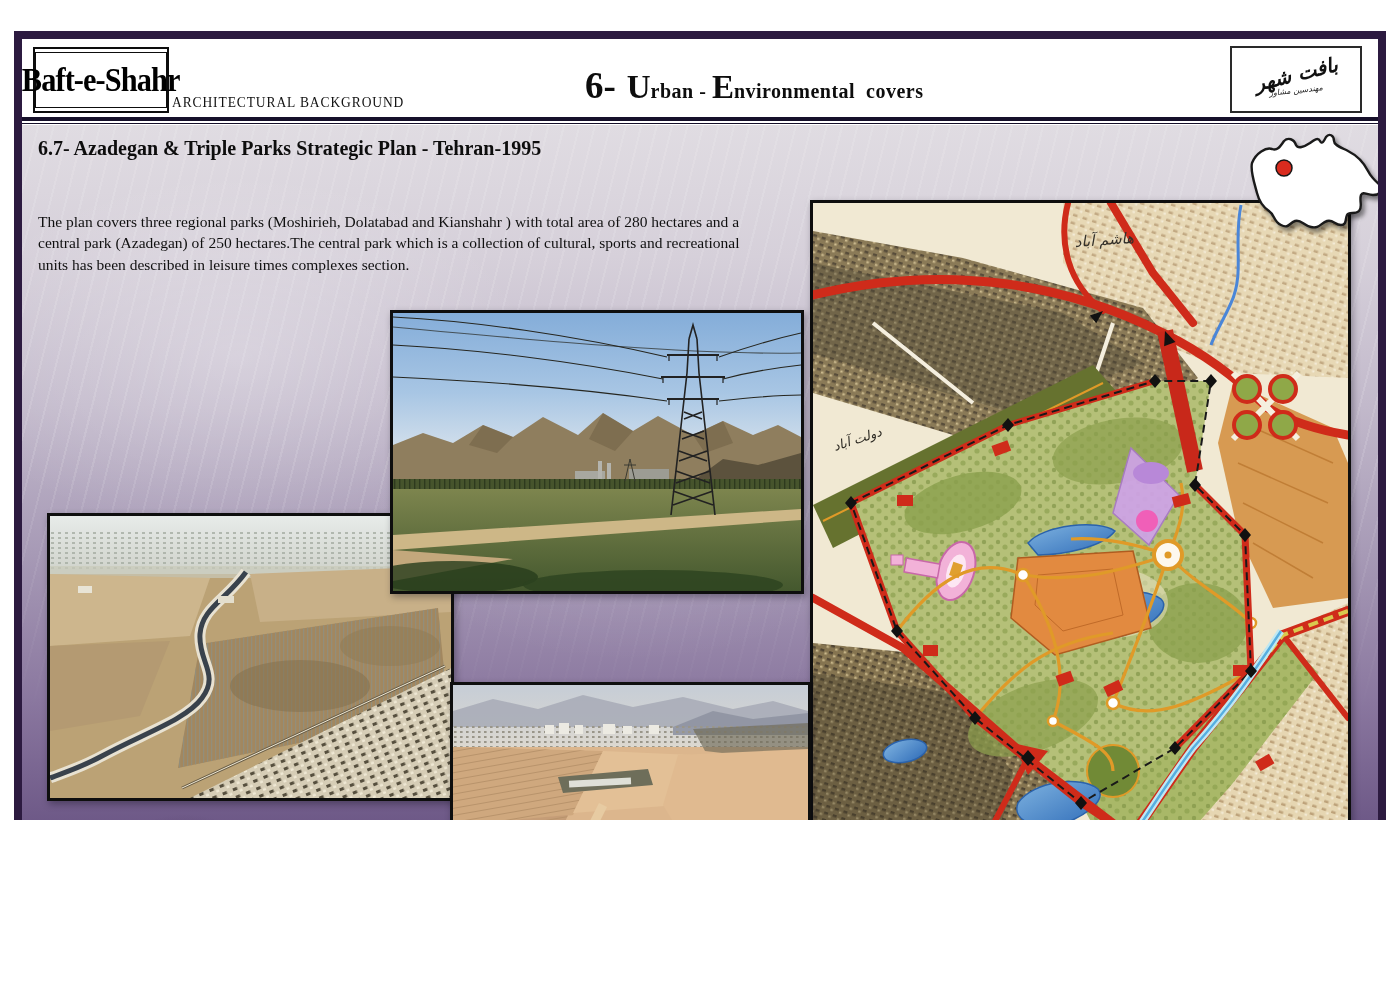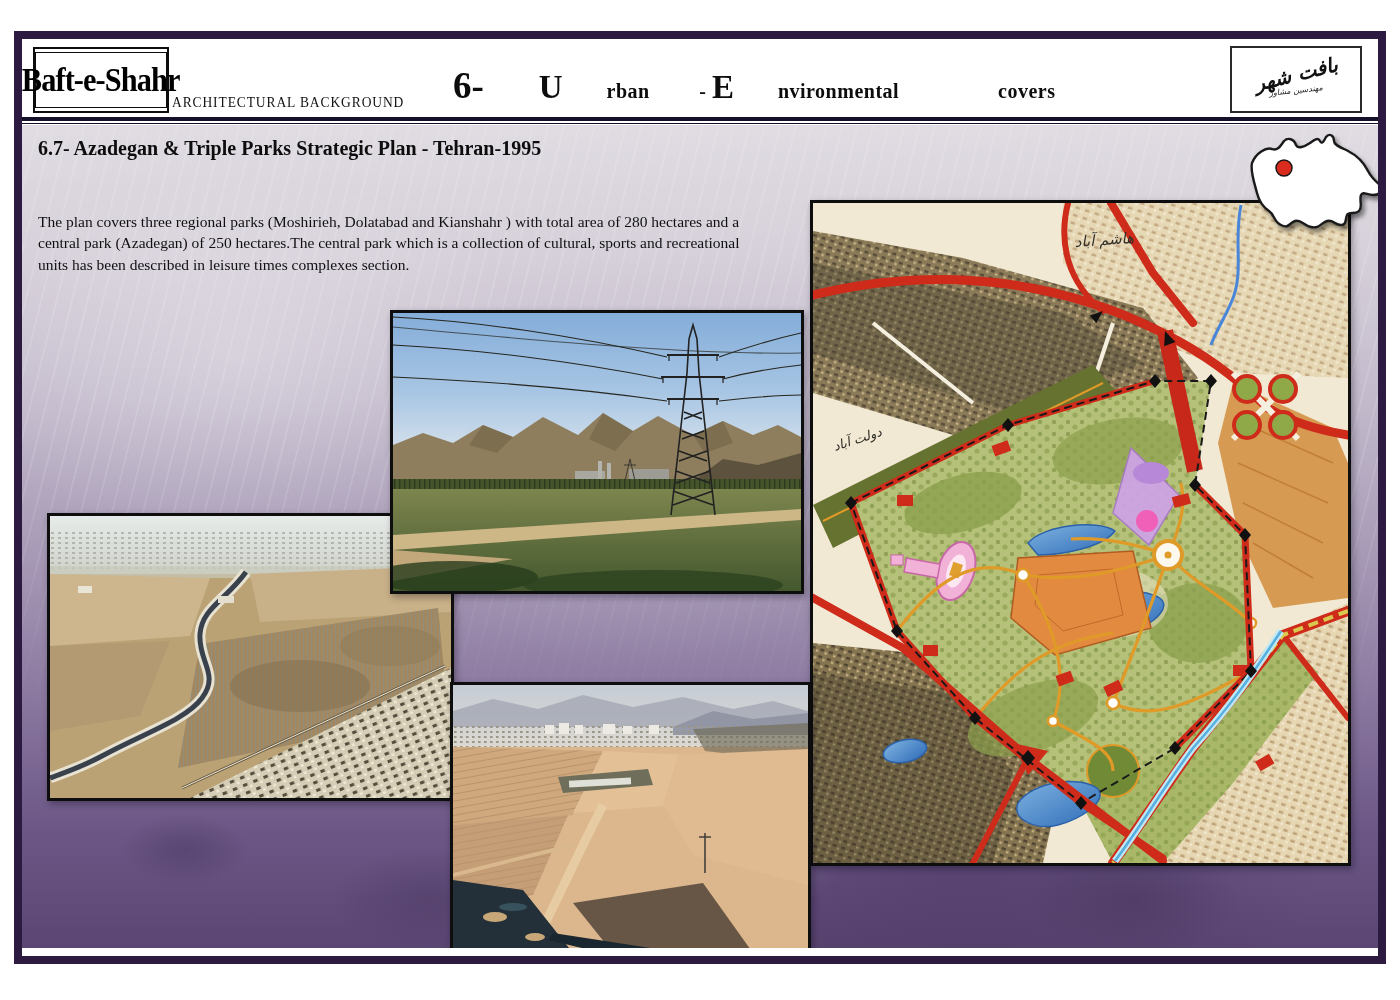--- a/index.html
+++ b/index.html
@@ -1,32 +1,32 @@
 <!DOCTYPE html>
 <html><head>
 <meta charset="utf-8">
 <style>
   html,body{margin:0;padding:0;background:#fff;}
-  .page{position:relative;width:1400px;height:1000px;background:#fff;overflow:hidden;
+  .page{position:relative;width:1400px;height:820px;background:#fff;overflow:hidden;
         font-family:"Liberation Serif",serif;}
   .board{position:absolute;left:14px;top:31px;width:1356px;height:917px;
          border:8px solid #2c1a40;background:#fff;}
   
   .hdr{position:relative;height:78px;background:#fff;}
   .logo-box{position:absolute;left:11px;top:8px;width:132px;height:62px;
             border:2px solid #0d0d0d;display:flex;align-items:center;justify-content:center;}
   .logo-box .inner{border:1px solid #0d0d0d;padding:2px 4px;margin:2px;width:calc(100% - 10px);
             height:calc(100% - 12px);display:flex;align-items:center;justify-content:center;}
   .logo-text{font-size:33px;font-weight:bold;letter-spacing:-1px;transform:scaleX(.92);white-space:nowrap;}
   .dept{position:absolute;left:150px;bottom:6px;font-size:15px;letter-spacing:1px;
         transform:scaleX(.9);transform-origin:left;white-space:nowrap;color:#111;}
   .main-title{position:absolute;left:54%;transform:translateX(-50%);bottom:10px;white-space:nowrap;color:#0d0d0d;}
   .main-title .num{font-size:37px;font-weight:bold;}
   .main-title .cap{font-size:33px;font-weight:bold;}
-  .main-title .small{font-size:20px;font-weight:bold;letter-spacing:.5px;margin-left:44px;}
+  .main-title .small{font-size:20px;font-weight:bold;letter-spacing:.5px;}
   .fa-box{position:absolute;right:16px;top:7px;width:128px;height:63px;border:2px solid #2a2a2a;
           background:#fff;overflow:hidden;display:flex;flex-direction:column;align-items:center;justify-content:center;}
   .fa-main{font-family:"DejaVu Sans",sans-serif;font-style:italic;font-size:20px;
            transform:rotate(-14deg) translateY(-2px);font-weight:bold;color:#111;}
   .fa-sub{font-family:"DejaVu Sans",sans-serif;font-style:italic;font-size:8px;
           transform:rotate(-6deg);color:#222;margin-top:-2px;}
   .rule{height:8px;background:linear-gradient(#16102a 0 52%,#ffffff 52% 72%,#16102a 72% 92%,#fff 92% 100%);}
   
   .content{position:relative;width:100%;height:823px;overflow:hidden;
     background:

